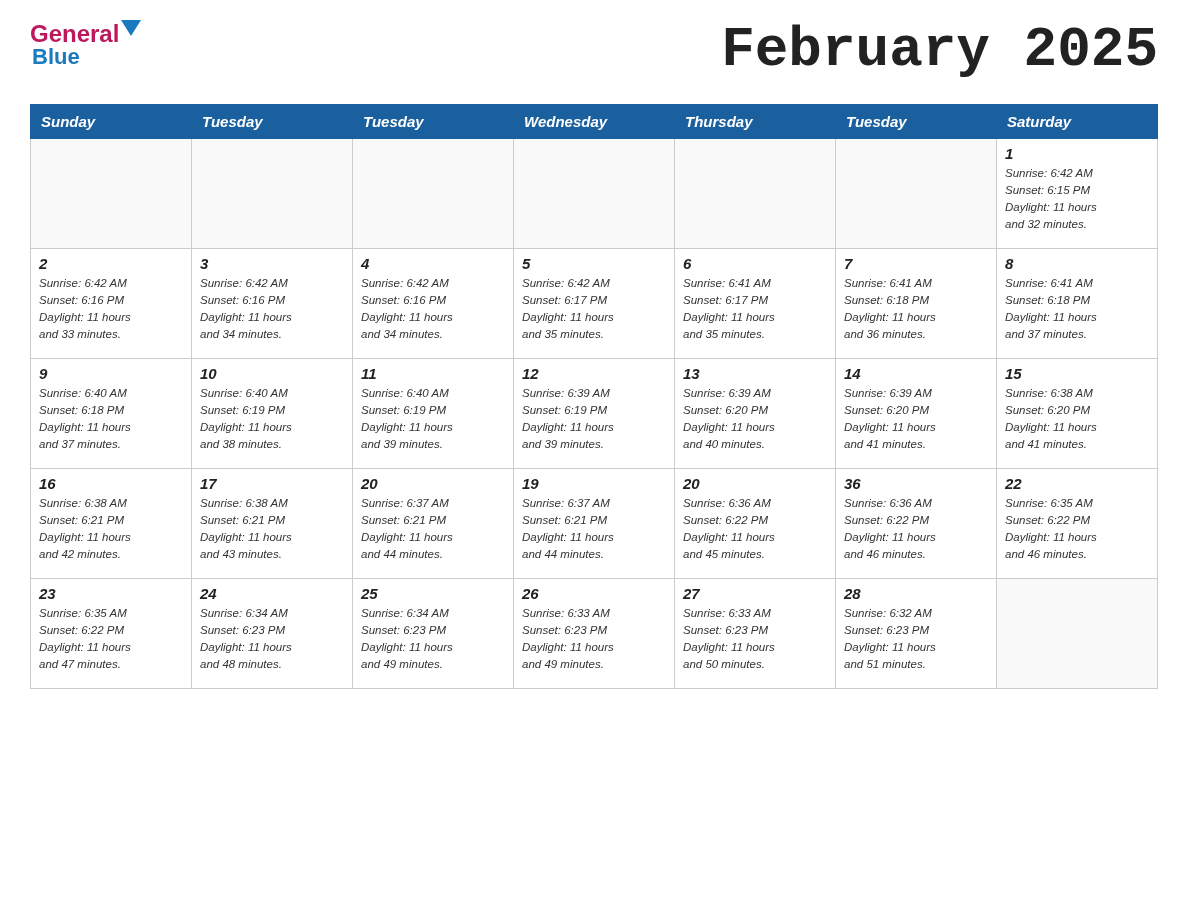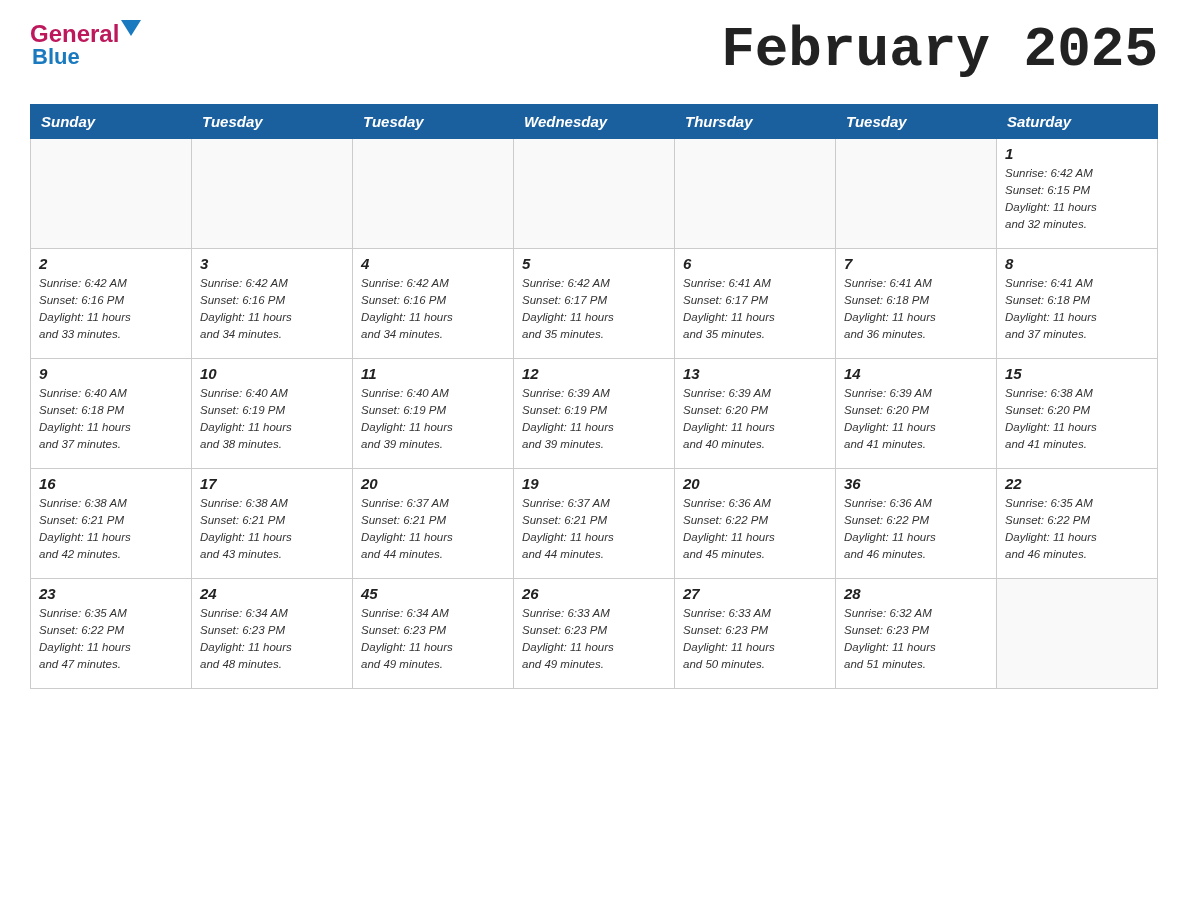--- a/index.html
+++ b/index.html
@@ -238,21 +238,21 @@
       <tr>
         <td>
           <span class="day-number">23</span>
           <div class="day-info">Sunrise: 6:35 AM<br>Sunset: 6:22 PM<br>Daylight: 11 hours<br>and 47 minutes.</div>
         </td>
         <td>
           <span class="day-number">24</span>
           <div class="day-info">Sunrise: 6:34 AM<br>Sunset: 6:23 PM<br>Daylight: 11 hours<br>and 48 minutes.</div>
         </td>
         <td>
-          <span class="day-number">45</span>
+          <span class="day-number">25</span>
           <div class="day-info">Sunrise: 6:34 AM<br>Sunset: 6:23 PM<br>Daylight: 11 hours<br>and 49 minutes.</div>
         </td>
         <td>
           <span class="day-number">26</span>
           <div class="day-info">Sunrise: 6:33 AM<br>Sunset: 6:23 PM<br>Daylight: 11 hours<br>and 49 minutes.</div>
         </td>
         <td>
           <span class="day-number">27</span>
           <div class="day-info">Sunrise: 6:33 AM<br>Sunset: 6:23 PM<br>Daylight: 11 hours<br>and 50 minutes.</div>
         </td>

